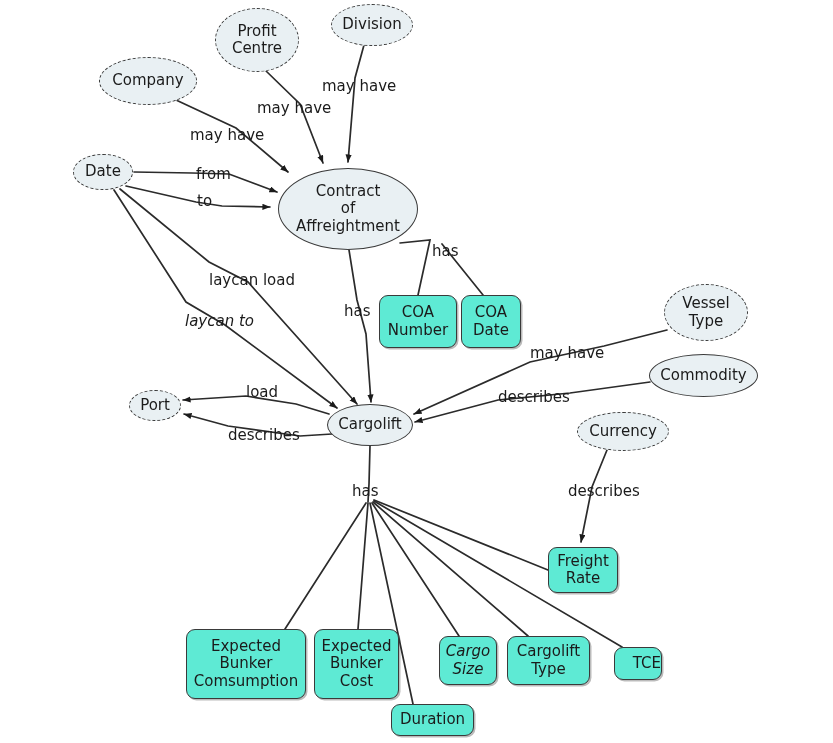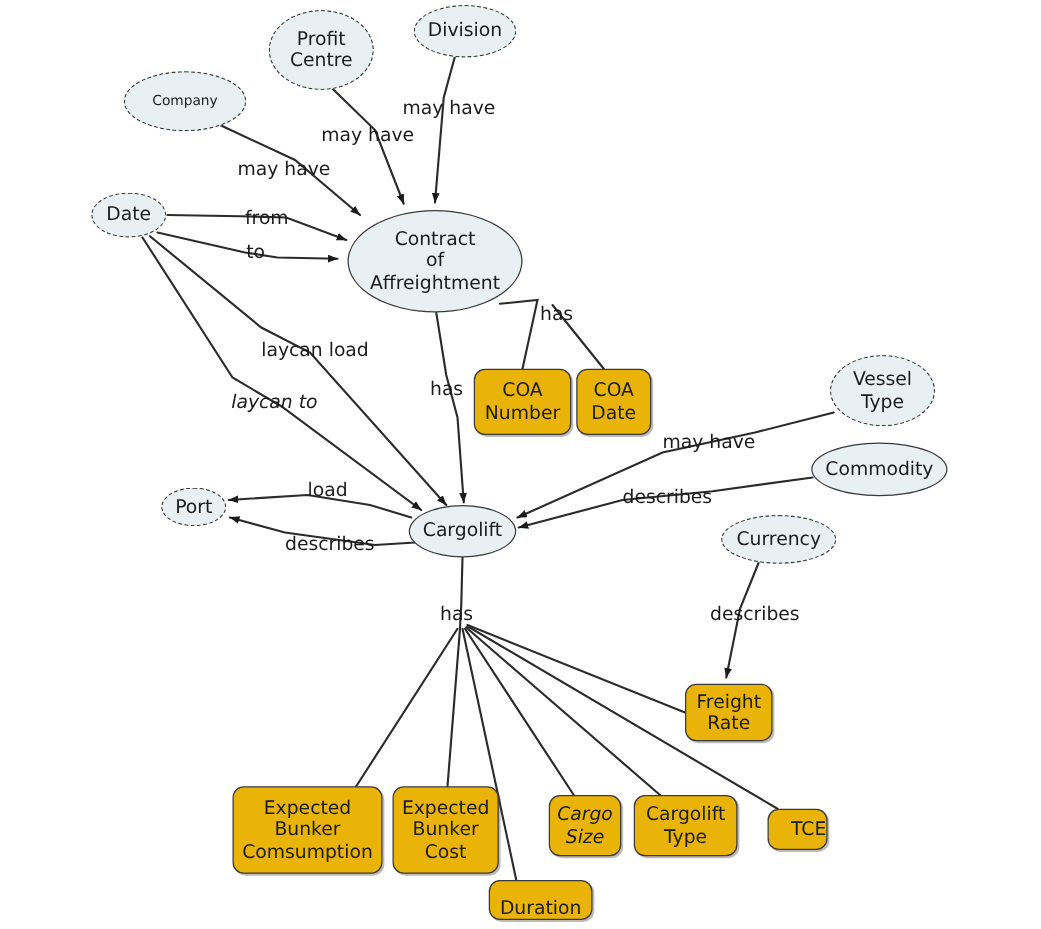--- a/index.html
+++ b/index.html
@@ -45,21 +45,21 @@
     background: #e9f0f3;
     border: 1.6px solid #3a3a3a;
   }
   .ellipse.dashed {
     border-style: dashed;
     border-width: 1.8px;
   }
   
   .rect {
     border-radius: 9px;
-    background: #eab308;
+    background: #5eead4;
     border: 1.6px solid #3a3a3a;
     box-shadow: 1.5px 1.5px 0 rgba(60,60,60,0.35);
   }
   .edge-label {
     position: absolute;
     color: #1b1b1b;
     background: transparent;
     white-space: nowrap;
     z-index: 6;
     line-height: 1;
@@ -120,21 +120,21 @@
 
       <path d="M373,502 L528,636"></path>
 
       <path d="M374,500 L548,570"></path>
 
       <path d="M374,501 L622,647"></path>
     </g>
   </svg>
 
   <div id="node-layer">
-      <div class="node ellipse dashed" style="left: 99px; top: 57px; width: 98px; height: 48px; font-size: 11px;">
+      <div class="node ellipse dashed" style="left: 99px; top: 57px; width: 98px; height: 48px; font-size: 15px;">
         <span class="lbl">Company</span>
       </div>
       <div class="node ellipse dashed" style="left: 215px; top: 8px; width: 84px; height: 64px; font-size: 15px;">
         <span class="lbl">Profit
 Centre</span>
       </div>
       <div class="node ellipse dashed" style="left: 331px; top: 4px; width: 82px; height: 42px; font-size: 15px;">
         <span class="lbl">Division</span>
       </div>
       <div class="node ellipse dashed" style="left: 73px; top: 154px; width: 60px; height: 36px; font-size: 15px;">
@@ -176,21 +176,21 @@
       <div class="node rect" style="left: 186px; top: 629px; width: 120px; height: 70px; font-size: 15px;">
         <span class="lbl">Expected
 Bunker
 Comsumption</span>
       </div>
       <div class="node rect" style="left: 314px; top: 629px; width: 85px; height: 70px; font-size: 15px;">
         <span class="lbl">Expected
 Bunker
 Cost</span>
       </div>
-      <div class="node rect" style="left: 391px; top: 704px; width: 83px; height: 32px; font-size: 15px; align-items: flex-end;">
+      <div class="node rect" style="left: 391px; top: 704px; width: 83px; height: 32px; font-size: 15px;">
         <span class="lbl">Duration</span>
       </div>
       <div class="node rect" style="left: 439px; top: 636px; width: 58px; height: 49px; font-size: 15px; font-style: italic;">
         <span class="lbl">Cargo
 Size</span>
       </div>
       <div class="node rect" style="left: 507px; top: 636px; width: 83px; height: 49px; font-size: 15px;">
         <span class="lbl">Cargolift
 Type</span>
       </div>

